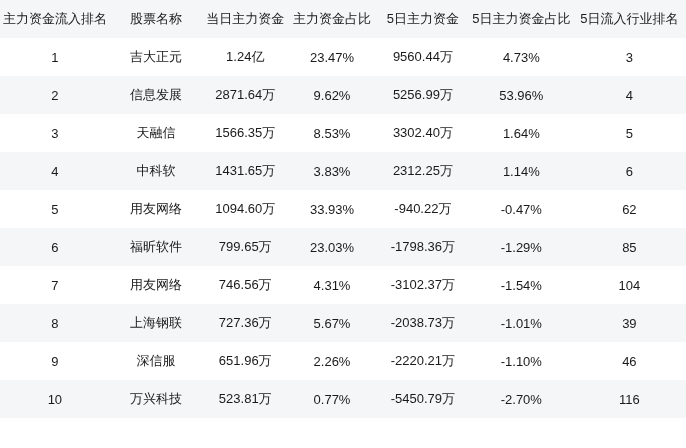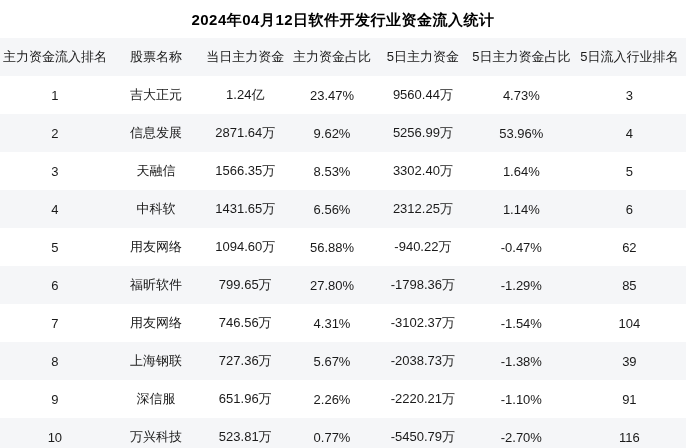--- a/index.html
+++ b/index.html
@@ -50,21 +50,20 @@
     background: #f5f6f8;
   }
   table.fund-table tbody tr:nth-child(odd) {
     background: #ffffff;
   }
 </style>
 </head>
 <body>
 
 <div class="page">
-  <div class="title">2024年04月12日软件开发行业资金流入统计</div>
 
   <table class="fund-table">
     <colgroup>
       <col style="width:16%">
       <col style="width:13.5%">
       <col style="width:12.5%">
       <col style="width:12.8%">
       <col style="width:13.7%">
       <col style="width:15%">
       <col style="width:16.5%">
@@ -105,69 +104,69 @@
           <td>1566.35万</td>
           <td>8.53%</td>
           <td>3302.40万</td>
           <td>1.64%</td>
           <td>5</td>
         </tr>
         <tr>
           <td>4</td>
           <td>中科软</td>
           <td>1431.65万</td>
-          <td>6.56%</td>
+          <td>3.83%</td>
           <td>2312.25万</td>
           <td>1.14%</td>
           <td>6</td>
         </tr>
         <tr>
           <td>5</td>
           <td>用友网络</td>
           <td>1094.60万</td>
-          <td>56.88%</td>
+          <td>33.93%</td>
           <td>-940.22万</td>
           <td>-0.47%</td>
           <td>62</td>
         </tr>
         <tr>
           <td>6</td>
           <td>福昕软件</td>
           <td>799.65万</td>
-          <td>27.80%</td>
+          <td>23.03%</td>
           <td>-1798.36万</td>
           <td>-1.29%</td>
           <td>85</td>
         </tr>
         <tr>
           <td>7</td>
           <td>用友网络</td>
           <td>746.56万</td>
           <td>4.31%</td>
           <td>-3102.37万</td>
           <td>-1.54%</td>
           <td>104</td>
         </tr>
         <tr>
           <td>8</td>
           <td>上海钢联</td>
           <td>727.36万</td>
           <td>5.67%</td>
           <td>-2038.73万</td>
-          <td>-1.38%</td>
+          <td>-1.01%</td>
           <td>39</td>
         </tr>
         <tr>
           <td>9</td>
           <td>深信服</td>
           <td>651.96万</td>
           <td>2.26%</td>
           <td>-2220.21万</td>
           <td>-1.10%</td>
-          <td>91</td>
+          <td>46</td>
         </tr>
         <tr>
           <td>10</td>
           <td>万兴科技</td>
           <td>523.81万</td>
           <td>0.77%</td>
           <td>-5450.79万</td>
           <td>-2.70%</td>
           <td>116</td>
         </tr>

